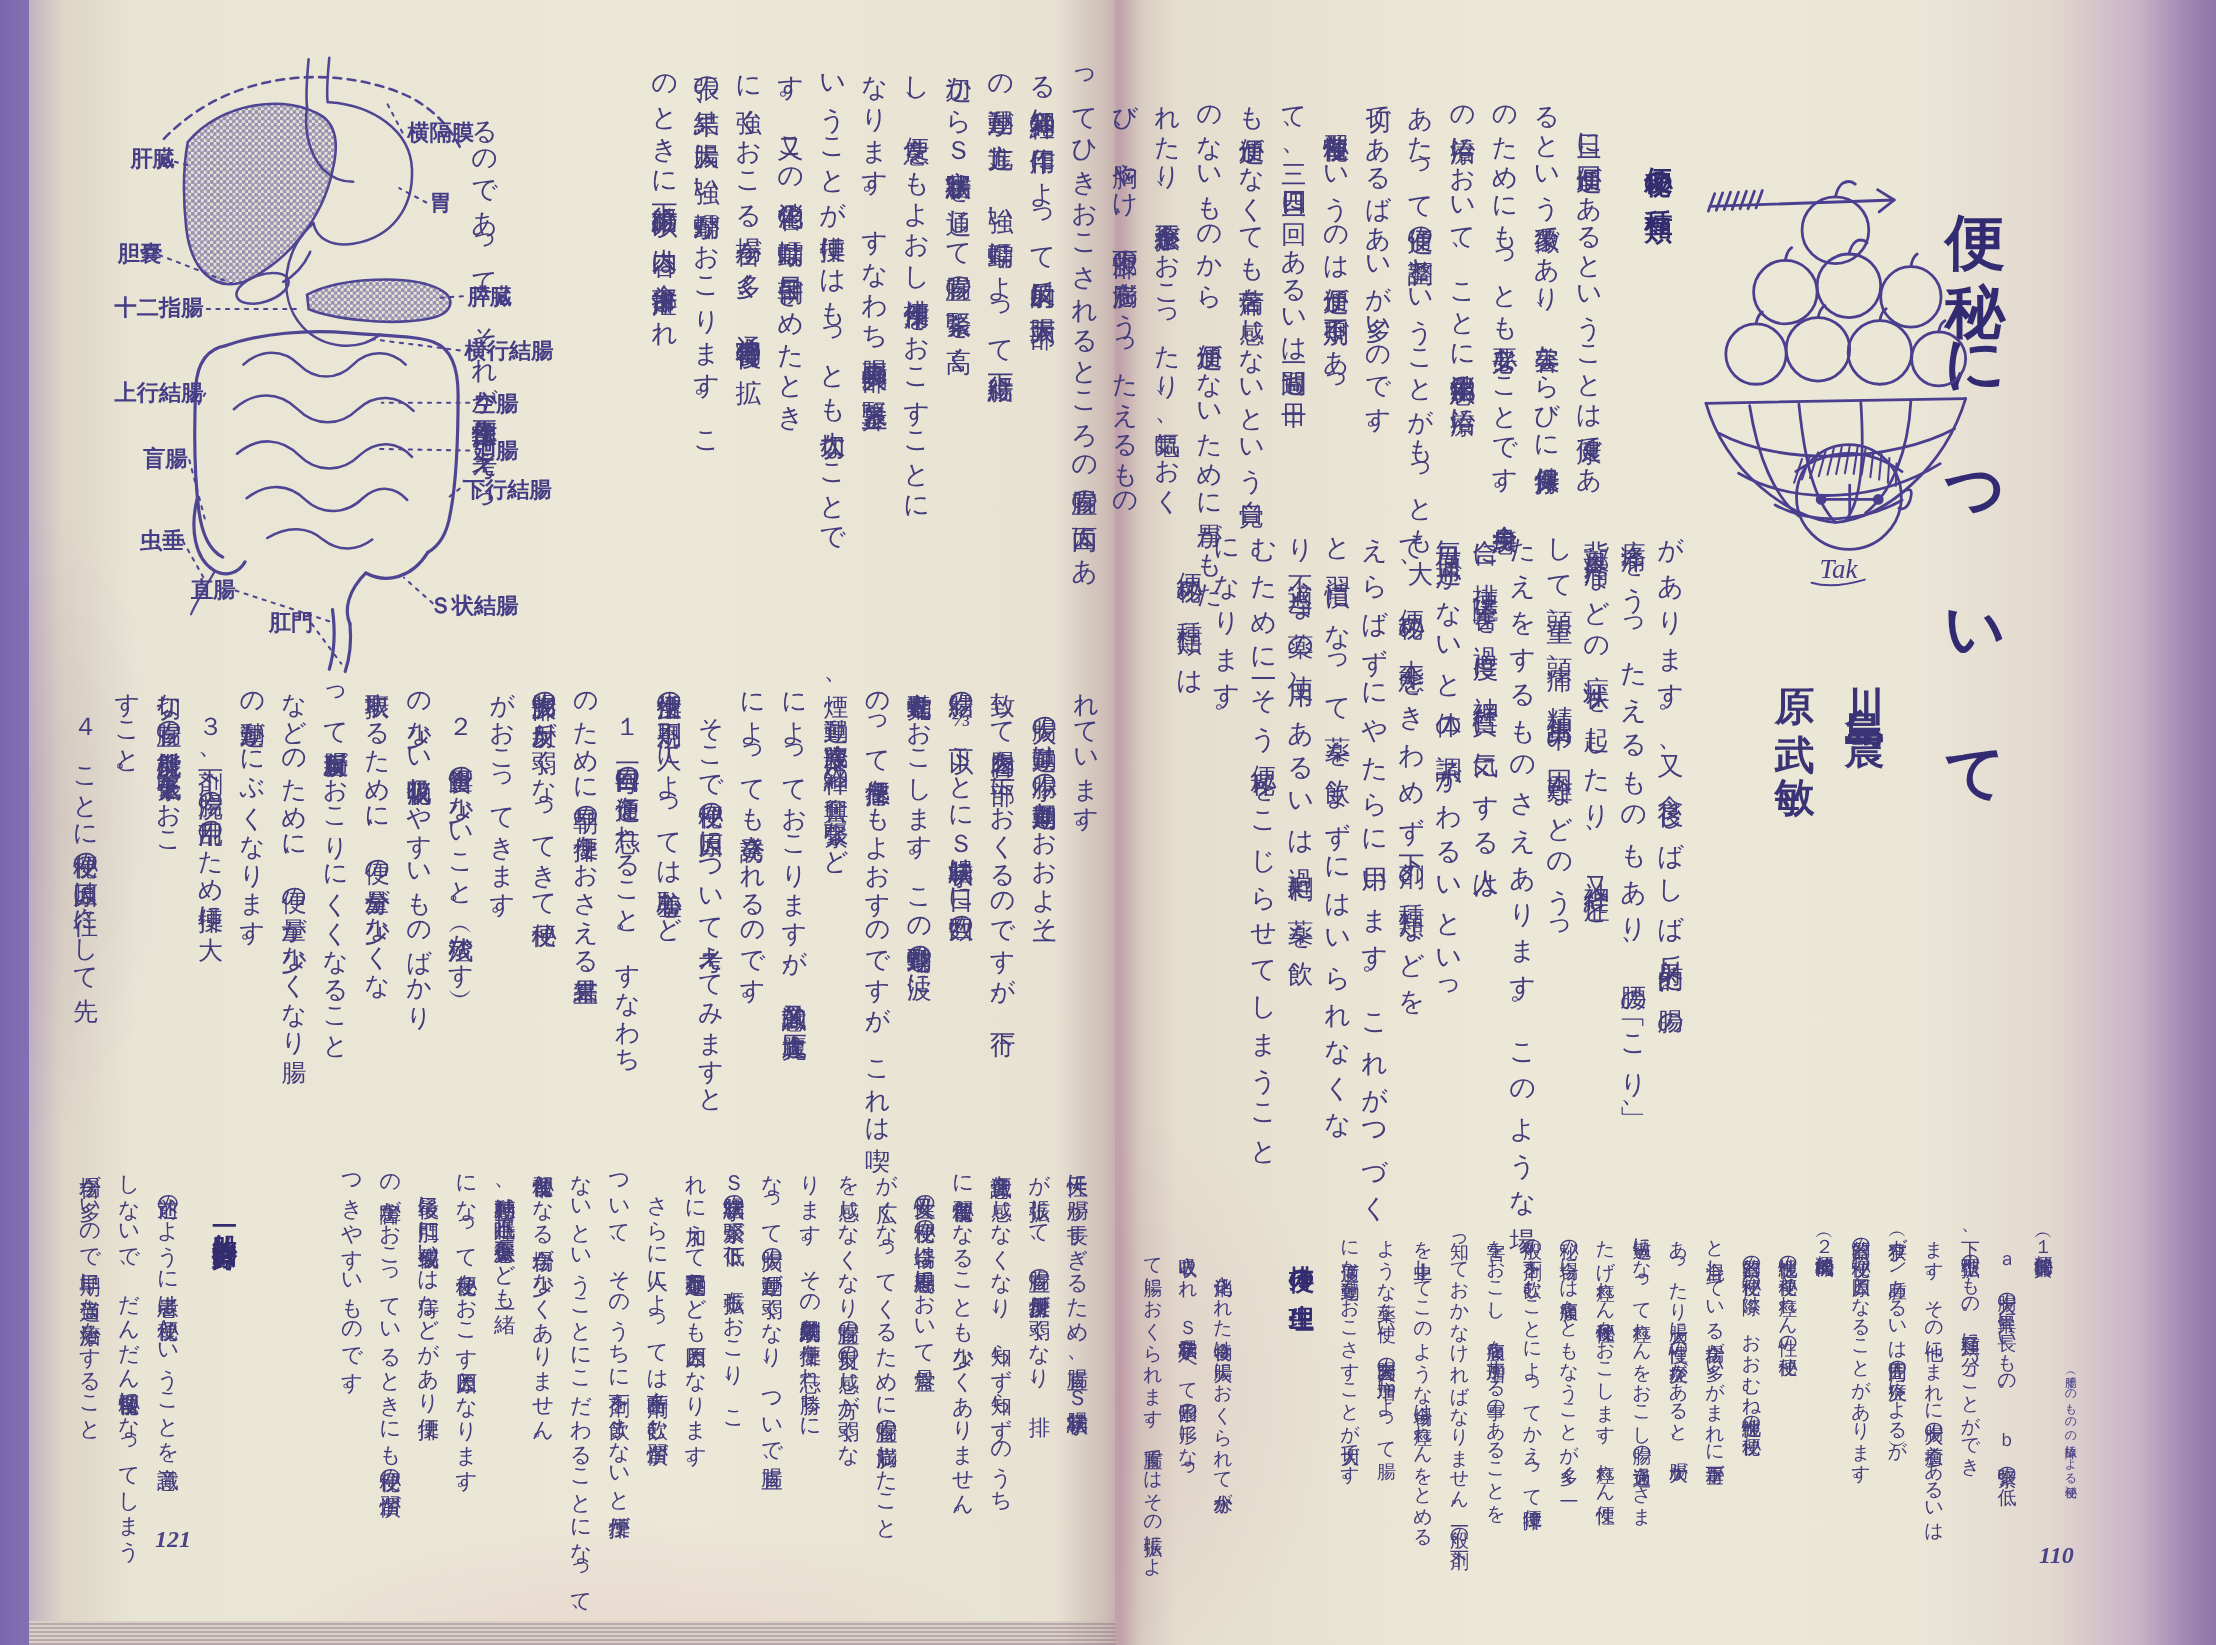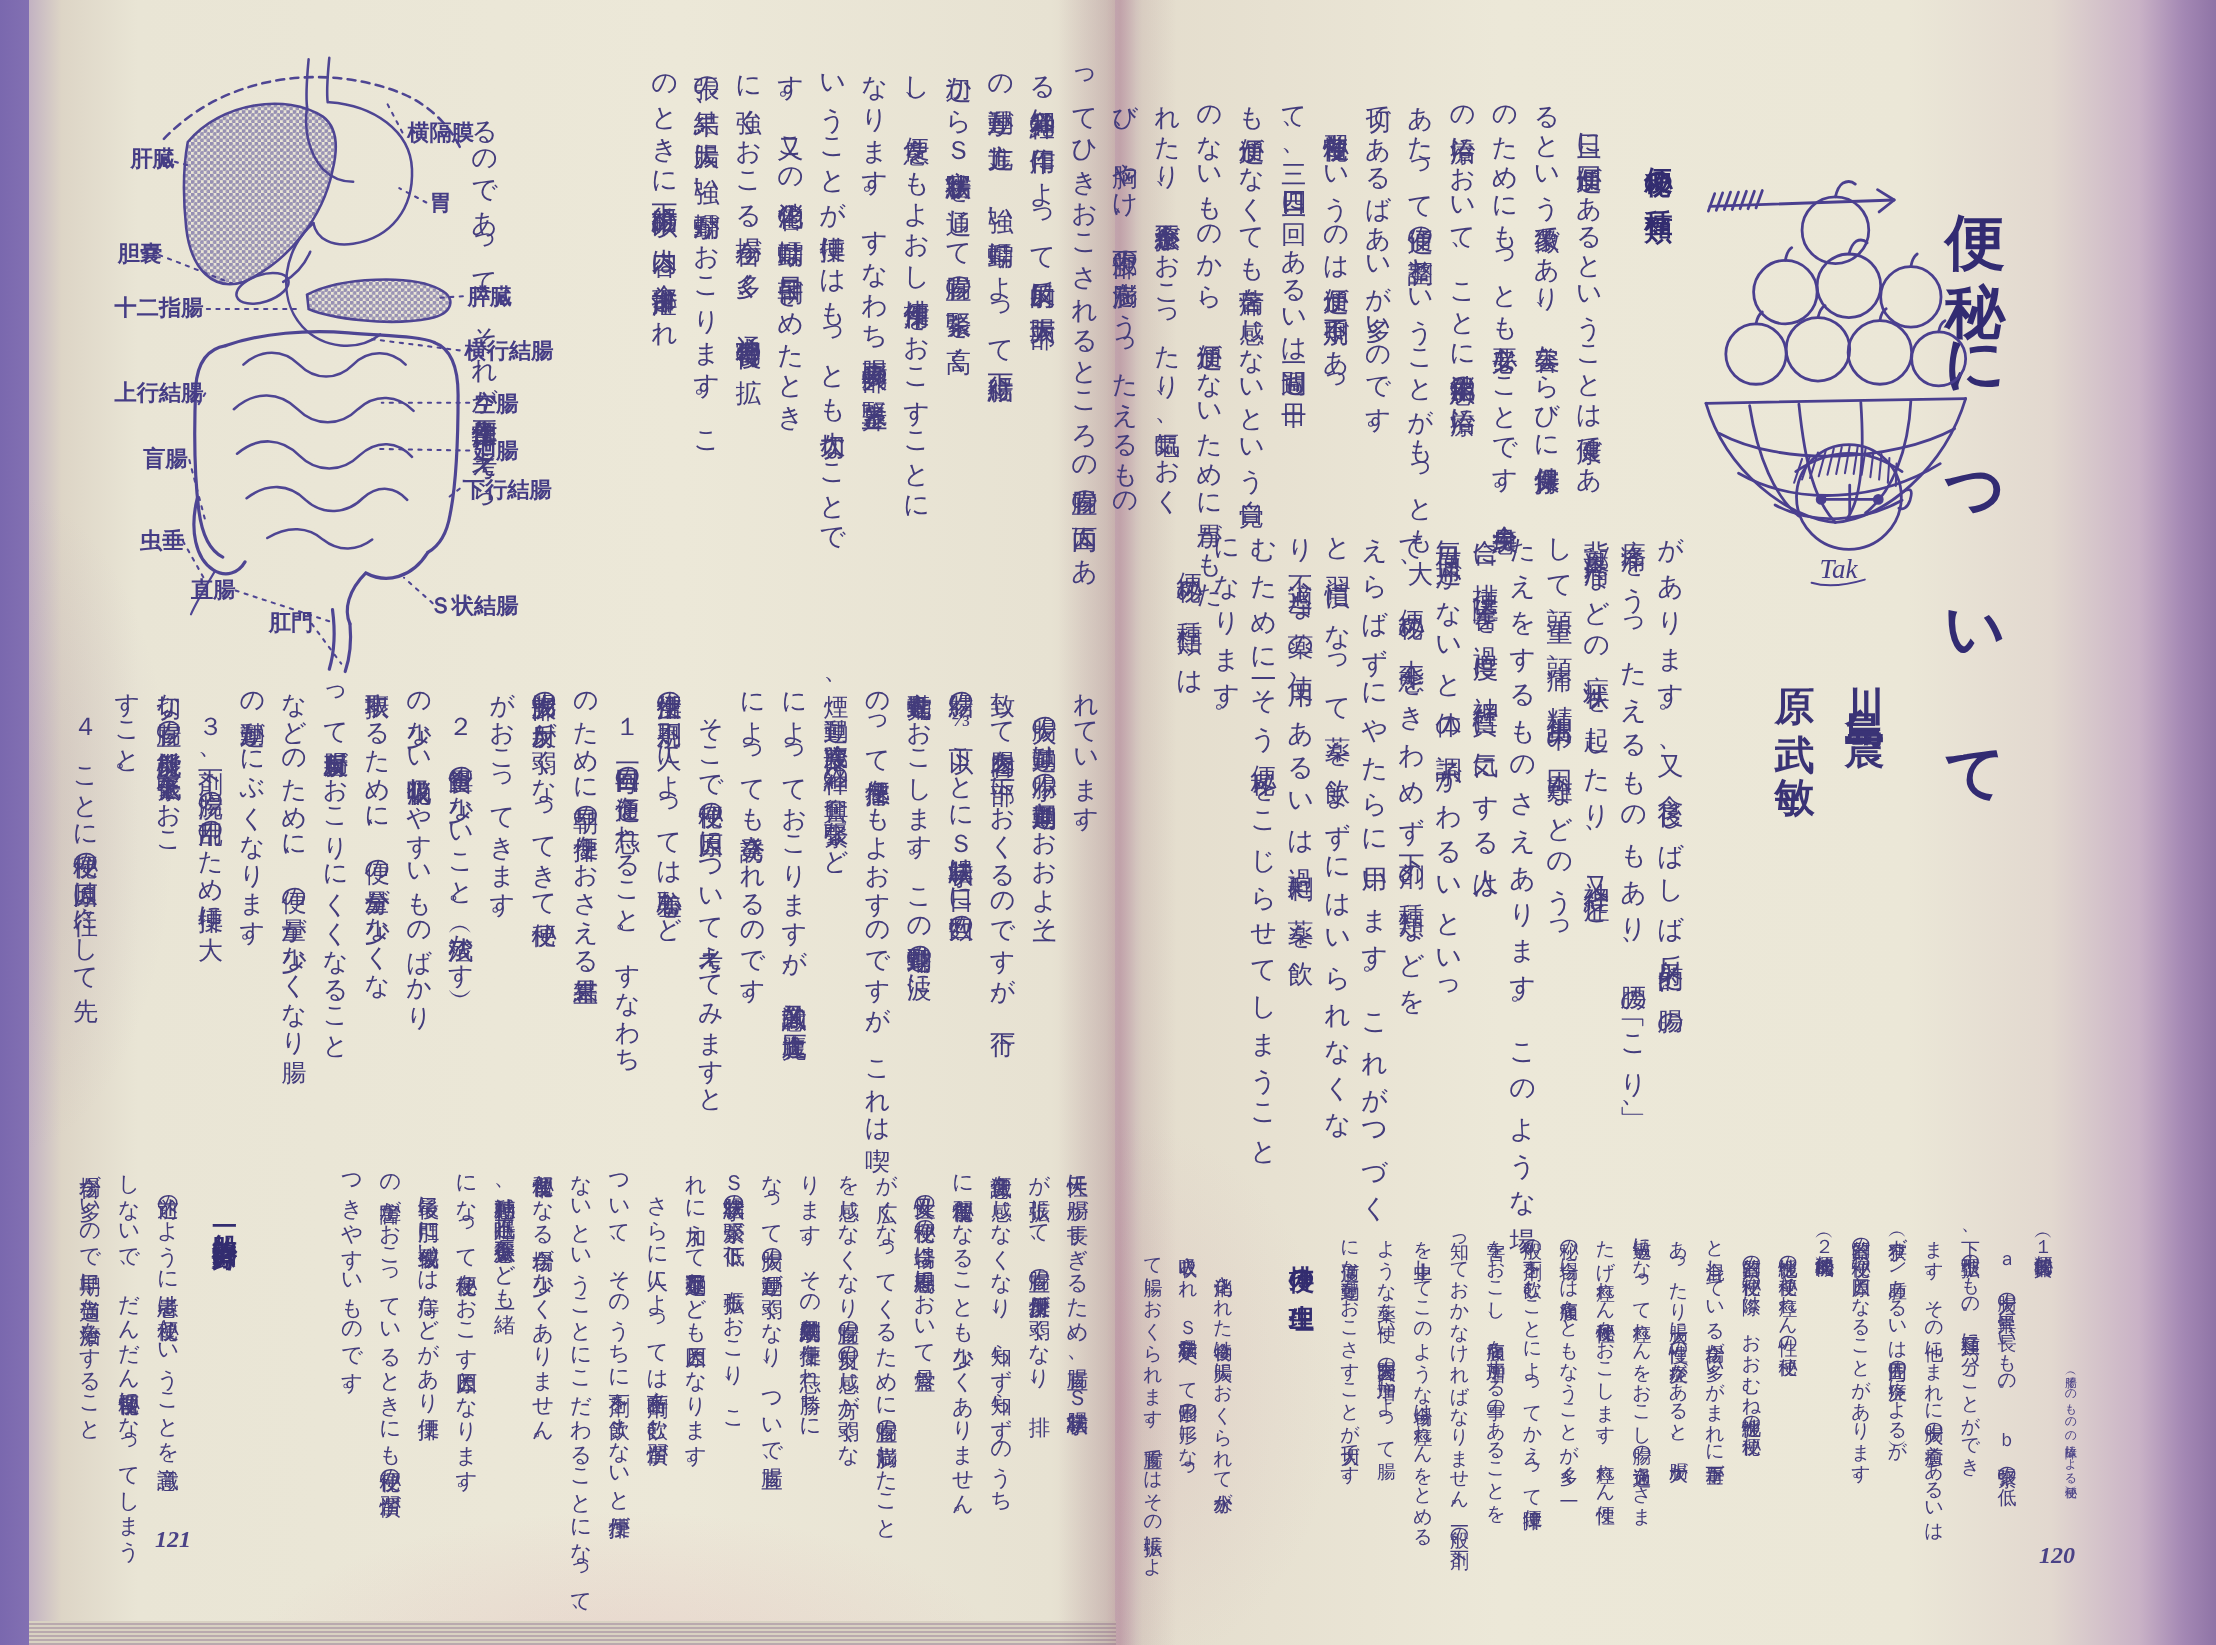--- a/index.html
+++ b/index.html
@@ -178,21 +178,21 @@
       <div>ような薬を使い、大腸内容の増加によって腸</div>
       <div>に適度な運動をおこさすことが大切です。</div>
     </div>
   <div class="vcol r-class-note">（腸そのものの故障による便秘）</div>
   <div class="vcol r-head2">排便の生理</div>
   <div class="vblock r-phys">
       <div>　消化された食物は大腸におくられて水分が</div>
       <div>吸収され、Ｓ字状結腸をへて固形の形になっ</div>
       <div>て腸におくられます。直腸ではその拡張によ</div>
     </div>
-  <div class="pagenum pg-right">120</div>
+  <div class="pagenum pg-right">110</div>
 
   <svg style="position:absolute;left:70px;top:53px" width="517" height="648" viewBox="0 0 650 815" fill="none" stroke="#4e4593" stroke-width="3.2" stroke-linecap="round">
     <defs>
       <pattern id="stip" width="8" height="8" patternUnits="userSpaceOnUse">
         <circle cx="2" cy="2" r="1.1" fill="#57509a"></circle>
           <circle cx="6" cy="6" r="0.9" fill="#57509a"></circle>
       </pattern>
     </defs>
     <g>
       <path d="M300,8 C298,30 296,50 298,68"></path>

